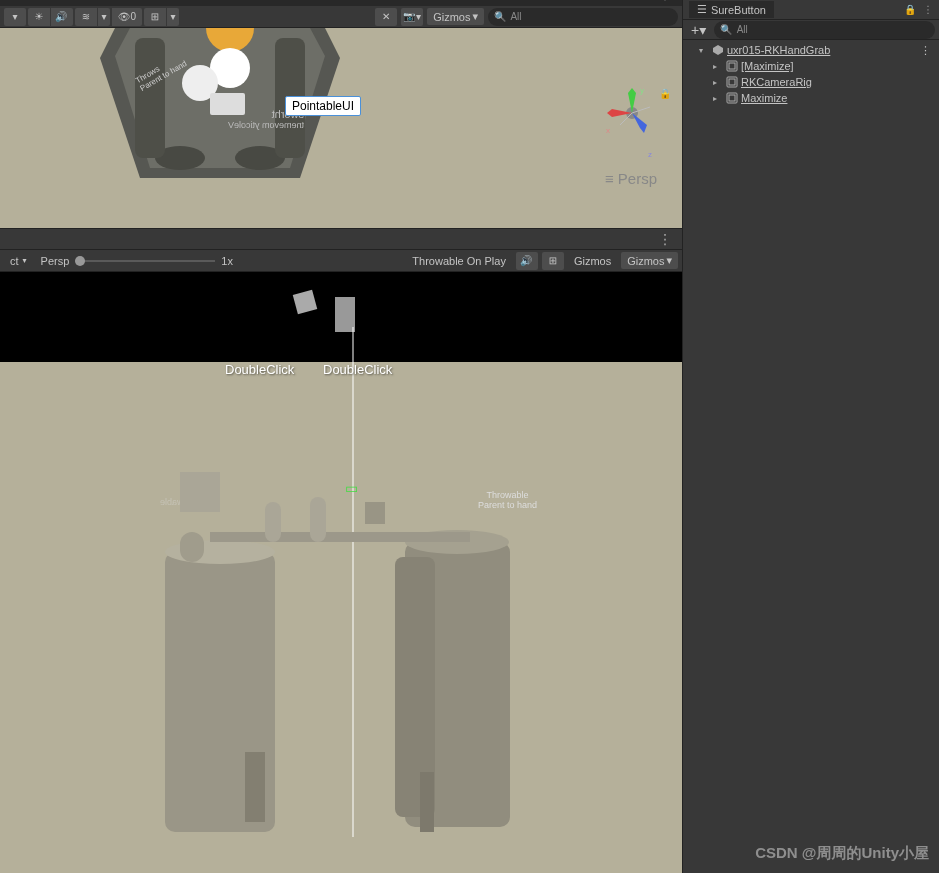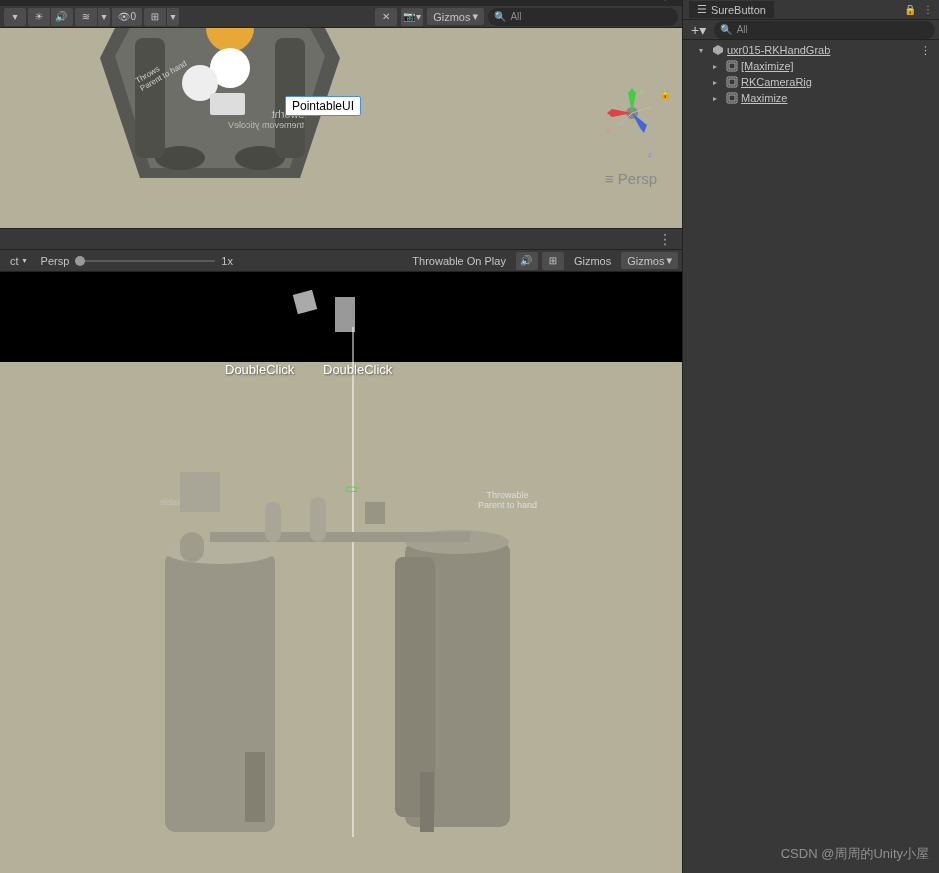--- a/index.html
+++ b/index.html
@@ -44,21 +44,21 @@
 .hierarchy-tab { background: #2a2a2a; padding: 2px 8px; font-size: 11px; display: flex; align-items: center; gap: 4px; }
 .hierarchy-toolbar { height: 20px; background: #383838; display: flex; align-items: center; padding: 0 4px; gap: 4px; border-bottom: 1px solid #222; }
 .add-btn { font-size: 14px; cursor: pointer; padding: 0 4px; }
 .hierarchy-tree { flex: 1; background: #383838; padding: 2px 0; }
 .tree-item { display: flex; align-items: center; height: 16px; padding: 0 4px; cursor: pointer; white-space: nowrap; }
 .tree-arrow { width: 10px; font-size: 8px; color: #aaa; }
 .tree-icon { width: 14px; height: 14px; margin: 0 2px; display: flex; align-items: center; justify-content: center; }
 .tree-label { font-size: 11px; text-decoration: underline; }
 .indent-1 { padding-left: 16px; }
 .indent-2 { padding-left: 30px; }
-.watermark { position: absolute; bottom: 10px; right: 10px; color: rgba(200,200,200,0.6); font-size: 13px; z-index: 100; }
+.watermark { position: absolute; bottom: 10px; right: 10px; color: rgba(200,200,200,0.6); font-size: 15px; z-index: 100; font-weight: bold; }
 .header-icons { margin-left: auto; display: flex; gap: 6px; color: #999; font-size: 10px; }
 </style>
 </head>
 <body>
 
 <div class="main-layout">
   <div class="left-panel">
     <div class="top-tabs"></div>
 
     <div class="toolbar">

